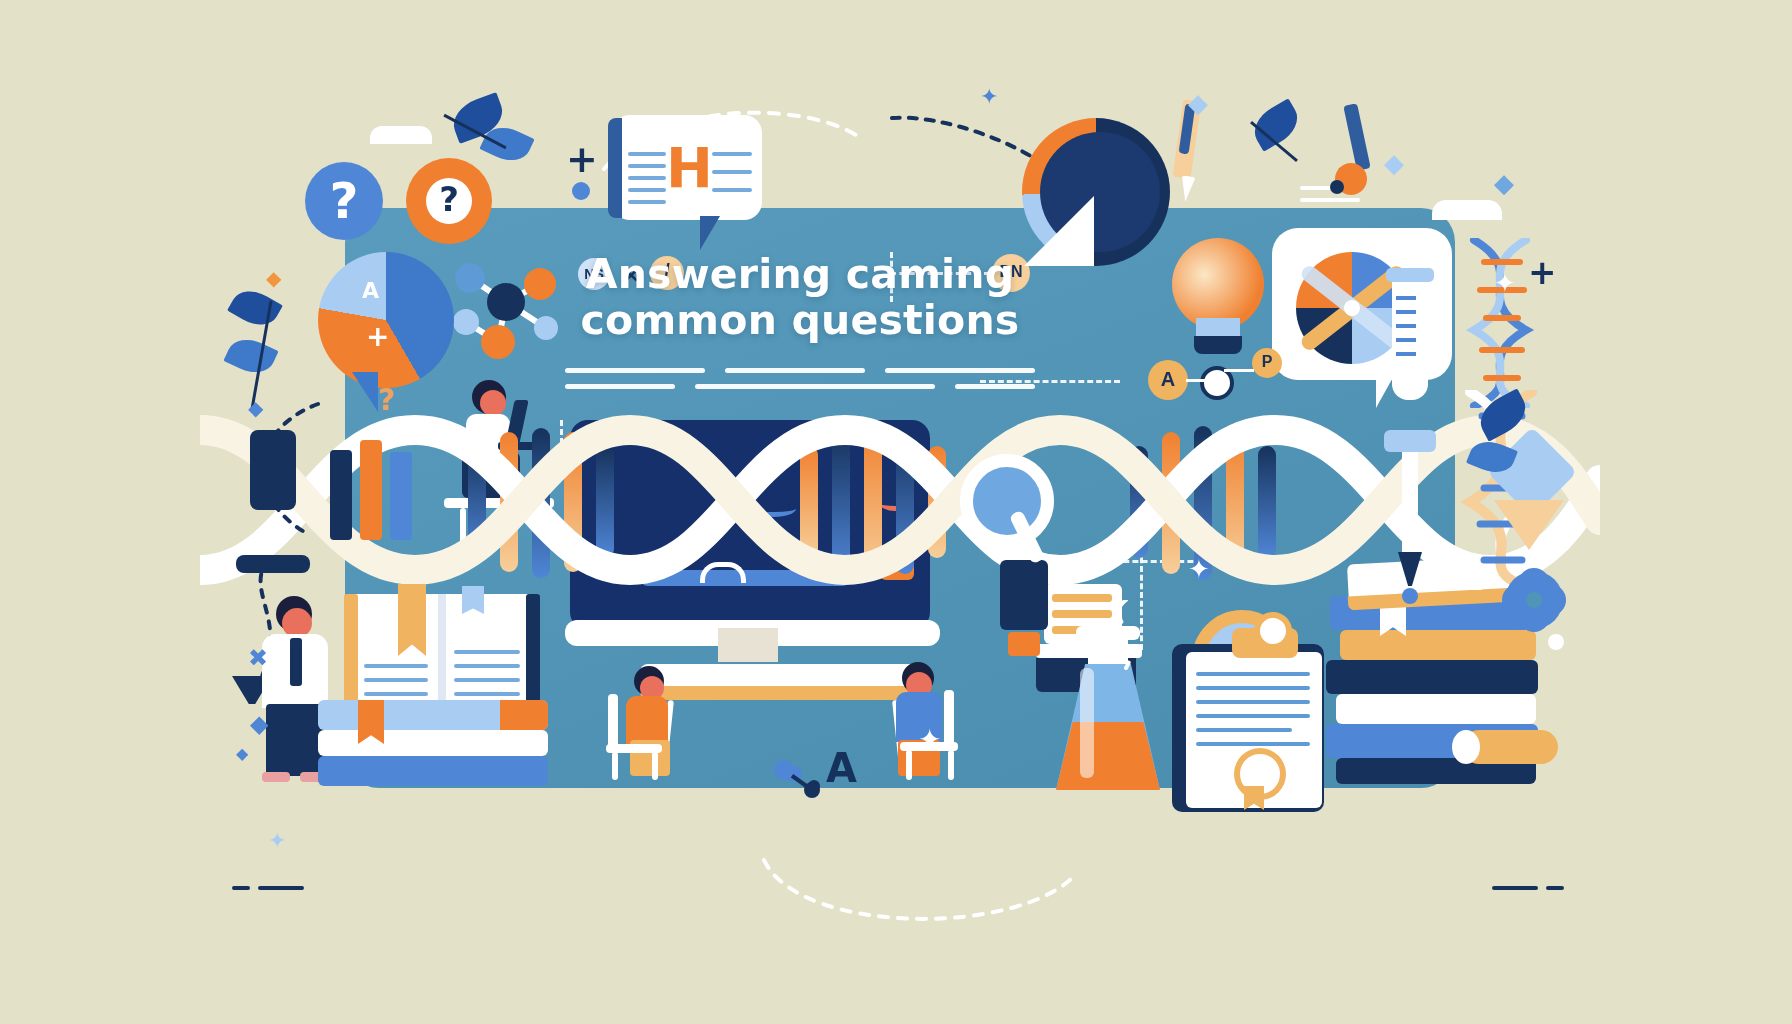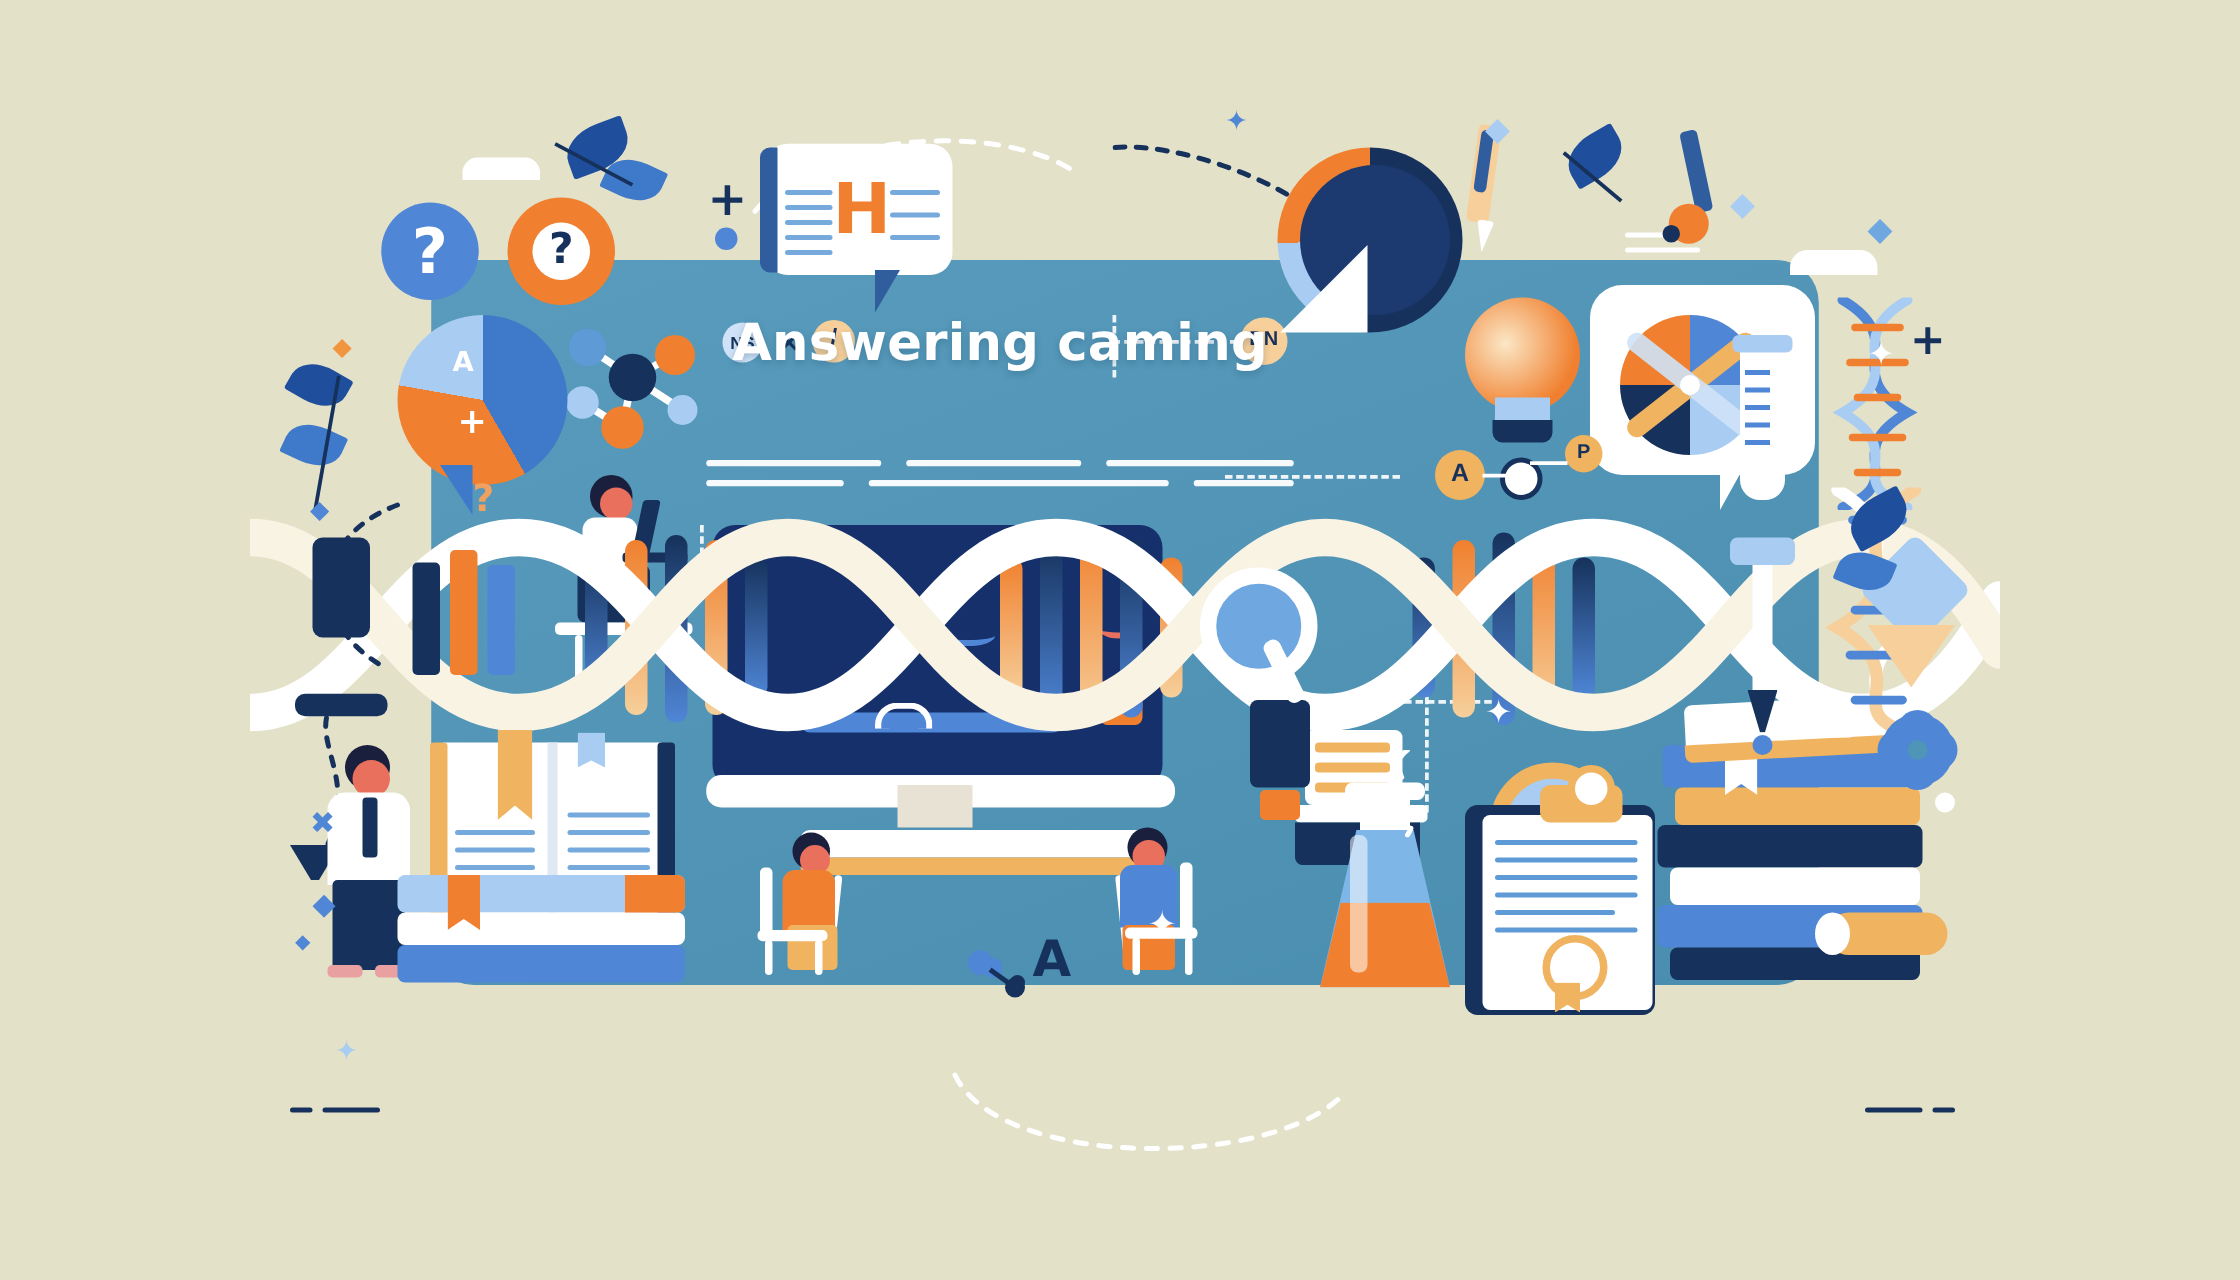--- a/index.html
+++ b/index.html
@@ -146,20 +146,21 @@
 
   <div class="dash-v" style="left:890px;top:252px;height:50px;"></div>
   <div class="dash-h" style="left:890px;top:272px;width:100px;"></div>
   <div class="abs circ" style="left:992px;top:254px;width:38px;height:38px;background:#f6cf9a;"></div>
   <div class="abs" style="left:992px;top:253px;width:38px;height:38px;display:flex;align-items:center;justify-content:center;color:#16325c;font-size:16px;font-weight:700;">DN</div>
 
   <div class="abs" style="left:378px;top:382px;color:#f0a060;font-size:30px;font-weight:700;font-family:'DejaVu Sans',sans-serif;">?</div>
 
   <div class="title">
     <span>Answering caming</span>
+    <span class="l2">common questions</span>
   </div>
   <div class="title-rules">
     <i style="left:0;top:0;width:140px;"></i>
     <i style="left:160px;top:0;width:140px;"></i>
     <i style="left:320px;top:0;width:150px;"></i>
     <i style="left:0;top:16px;width:110px;"></i>
     <i style="left:130px;top:16px;width:240px;"></i>
     <i style="left:390px;top:16px;width:80px;"></i>
   </div>
 

